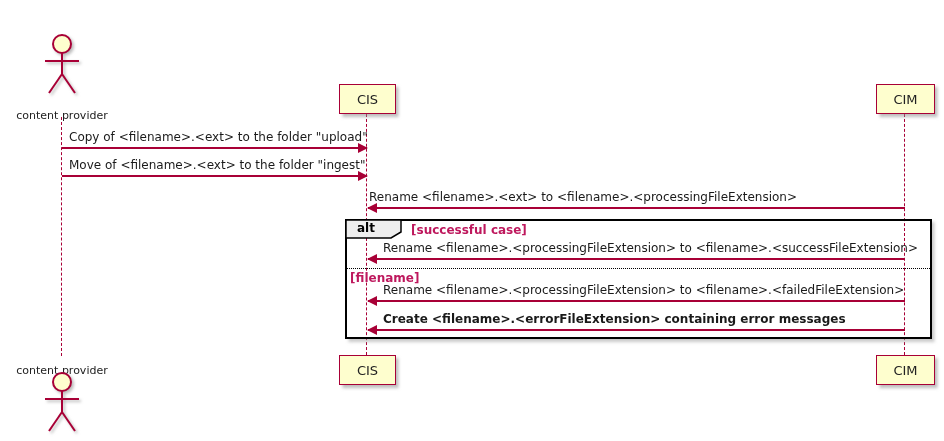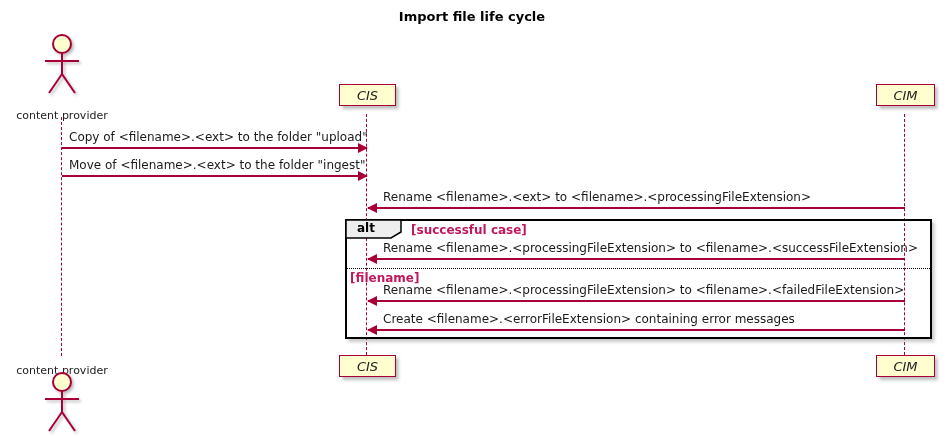--- a/index.html
+++ b/index.html
@@ -11,23 +11,23 @@
   }
   *{box-sizing:border-box;margin:0;padding:0;}
   body{background:#ffffff;font-family:"DejaVu Sans", sans-serif;color:var(--text);}
   .canvas{position:relative;width:944px;height:441px;background:#ffffff;overflow:hidden;}
 
   .diagram-title{position:absolute;top:9px;left:0;width:100%;text-align:center;
     font-size:13px;font-weight:bold;color:#000;}
 
   .lifeline{position:absolute;width:0;border-left:1px dashed var(--accent);}
 
-  .pbox{position:absolute;height:22px;background:var(--participant_fill);
+  .pbox{position:absolute;height:30px;background:var(--participant_fill);
     border:1.6px solid var(--accent);display:flex;align-items:center;justify-content:center;
-    font-size:13px;color:#222;box-shadow:2.5px 3px 3px rgba(145,145,145,.6);font-style:italic;}
+    font-size:13px;color:#222;box-shadow:2.5px 3px 3px rgba(145,145,145,.6);}
 
   .actor-label{position:absolute;width:112px;text-align:center;font-size:11px;color:#222;margin-top:8px;}
   .actor-svg{position:absolute;filter:drop-shadow(2px 2px 1.5px rgba(150,150,150,.65));}
 
   .msg{position:absolute;height:0;}
   .msg .line{position:absolute;left:0;right:0;top:0;height:1.5px;background:var(--accent);}
   .msg .label{position:absolute;bottom:3px;white-space:nowrap;font-size:12px;color:var(--text);text-align:right;}
   .ah{position:absolute;width:0;height:0;top:-4.5px;
     border-top:5px solid transparent;border-bottom:5px solid transparent;}
   .ah-right{right:-1px;border-left:10px solid var(--accent);}
@@ -38,21 +38,20 @@
   .frame .tab{position:absolute;top:-1px;left:-1px;width:56px;height:19px;}
   .frame .tab .op{position:absolute;left:11px;top:1px;font-size:12px;font-weight:bold;color:#000;}
   .frame .guard{position:absolute;font-size:12px;font-weight:bold;color:#be185d;white-space:nowrap;}
   .frame .divider{position:absolute;left:0;right:0;border-top:1.5px dotted #000;}
 </style>
 </head>
 <body>
 
 <div class="canvas">
 
-  <div class="diagram-title">Import file life cycle</div>
 
   <div class="lifeline" style="left:61px;top:117px;height:239px;"></div>
   <div class="lifeline" style="left:366px;top:114px;height:241px;"></div>
   <div class="lifeline" style="left:904px;top:114px;height:241px;"></div>
 
   <svg class="actor-svg" style="left:38px;top:33px;" width="48" height="64" viewBox="0 0 48 64">
     <circle cx="24" cy="11" r="9" style="fill:var(--participant_fill);stroke:var(--accent);stroke-width:2"></circle>
     <line x1="24" y1="20" x2="24" y2="41" style="stroke:var(--accent);stroke-width:2"></line>
     <line x1="7" y1="28" x2="41" y2="28" style="stroke:var(--accent);stroke-width:2"></line>
     <line x1="24" y1="41" x2="11" y2="60" style="stroke:var(--accent);stroke-width:2"></line>
@@ -94,34 +93,34 @@
 
   <div class="msg" style="left:62px;top:175px;width:305px;">
     <div class="line"></div>
     <div class="ah ah-right"></div>
     <div class="label" style="left:7px;margin-top:8px;">Move of &lt;filename&gt;.&lt;ext&gt; to the folder "ingest"</div>
   </div>
 
   <div class="msg" style="left:368px;top:207px;width:537px;">
     <div class="line"></div>
     <div class="ah ah-left"></div>
-    <div class="label" style="left:15px;">Rename &lt;filename&gt;.&lt;ext&gt; to &lt;filename&gt;.&lt;processingFileExtension&gt;</div>
+    <div class="label" style="left:1px;">Rename &lt;filename&gt;.&lt;ext&gt; to &lt;filename&gt;.&lt;processingFileExtension&gt;</div>
   </div>
 
   <div class="msg" style="left:368px;top:258px;width:537px;">
     <div class="line"></div>
     <div class="ah ah-left"></div>
     <div class="label" style="left:15px;">Rename &lt;filename&gt;.&lt;processingFileExtension&gt; to &lt;filename&gt;.&lt;successFileExtension&gt;</div>
   </div>
 
   <div class="msg" style="left:368px;top:300px;width:537px;">
     <div class="line"></div>
     <div class="ah ah-left"></div>
     <div class="label" style="left:15px;">Rename &lt;filename&gt;.&lt;processingFileExtension&gt; to &lt;filename&gt;.&lt;failedFileExtension&gt;</div>
   </div>
 
   <div class="msg" style="left:368px;top:329px;width:537px;">
     <div class="line"></div>
     <div class="ah ah-left"></div>
-    <div class="label" style="left:15px;">Create &lt;filename&gt;.&lt;errorFileExtension&gt; containing error messages</div>
+    <div class="label" style="left:15px;font-weight:bold;">Create &lt;filename&gt;.&lt;errorFileExtension&gt; containing error messages</div>
   </div>
 
 </div>
 
 </body></html>

